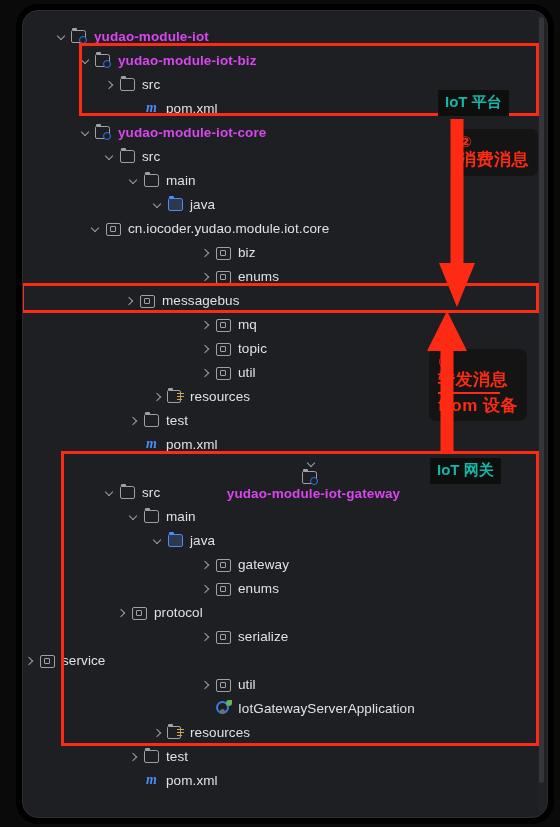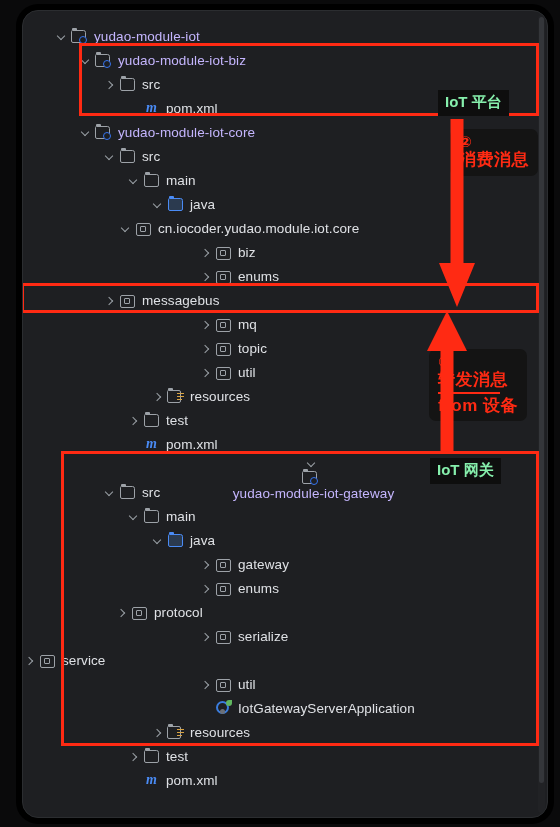--- a/index.html
+++ b/index.html
@@ -46,21 +46,21 @@
 
   .row {
     position: relative;
     height: 24px;
     display: flex;
     align-items: center;
     font-size: 13.5px;
     color: #dfe1e5;
     white-space: nowrap;
   }
-  .row.bold .label { font-weight: normal; color: #c4b5fd; }
+  .row.bold .label { font-weight: bold; color: #d946ef; }
 
   .chev {
     width: 13px;
     height: 13px;
     flex: 0 0 13px;
     position: relative;
     margin-right: 3px;
   }
   .chev.open::before,
   .chev.closed::before {
@@ -211,21 +211,21 @@
   
   .redbox {
     position: absolute;
     border: 3px solid #ff2a13;
     box-sizing: border-box;
     pointer-events: none;
   }
   .redlabel {
     position: absolute;
     background: #0e0e0e;
-    color: #86efac;
+    color: #14b8a6;
     font-size: 15px;
     font-weight: bold;
     padding: 3px 7px 4px 7px;
     border-radius: 0;
     white-space: nowrap;
     font-family: "Liberation Sans", "DejaVu Sans", sans-serif;
     text-align: center;
   }
   .annbox {
     position: absolute;
@@ -329,42 +329,42 @@
           </span>
           <span class="label">main</span>
         </div>
         <div class="row" style="padding-left: 128px;">
           <span class="chev open"></span>
           <span class="icon ic-srcfolder">
             <span class="fold"></span>
           </span>
           <span class="label">java</span>
         </div>
-        <div class="row" style="padding-left: 96px;">
+        <div class="row" style="padding-left: 66px;">
           <span class="chev open"></span>
           <span class="icon ic-package">
             <span class="box"></span>
           </span>
           <span class="label">cn.iocoder.yudao.module.iot.core</span>
         </div>
         <div class="row" style="padding-left: 176px;">
           <span class="chev closed"></span>
           <span class="icon ic-package">
             <span class="box"></span>
           </span>
           <span class="label">biz</span>
         </div>
         <div class="row" style="padding-left: 176px;">
           <span class="chev closed"></span>
           <span class="icon ic-package">
             <span class="box"></span>
           </span>
           <span class="label">enums</span>
         </div>
-        <div class="row" style="padding-left: 80px;">
+        <div class="row" style="padding-left: 100px;">
           <span class="chev closed"></span>
           <span class="icon ic-package">
             <span class="box"></span>
           </span>
           <span class="label">messagebus</span>
         </div>
         <div class="row" style="padding-left: 176px;">
           <span class="chev closed"></span>
           <span class="icon ic-package">
             <span class="box"></span>

